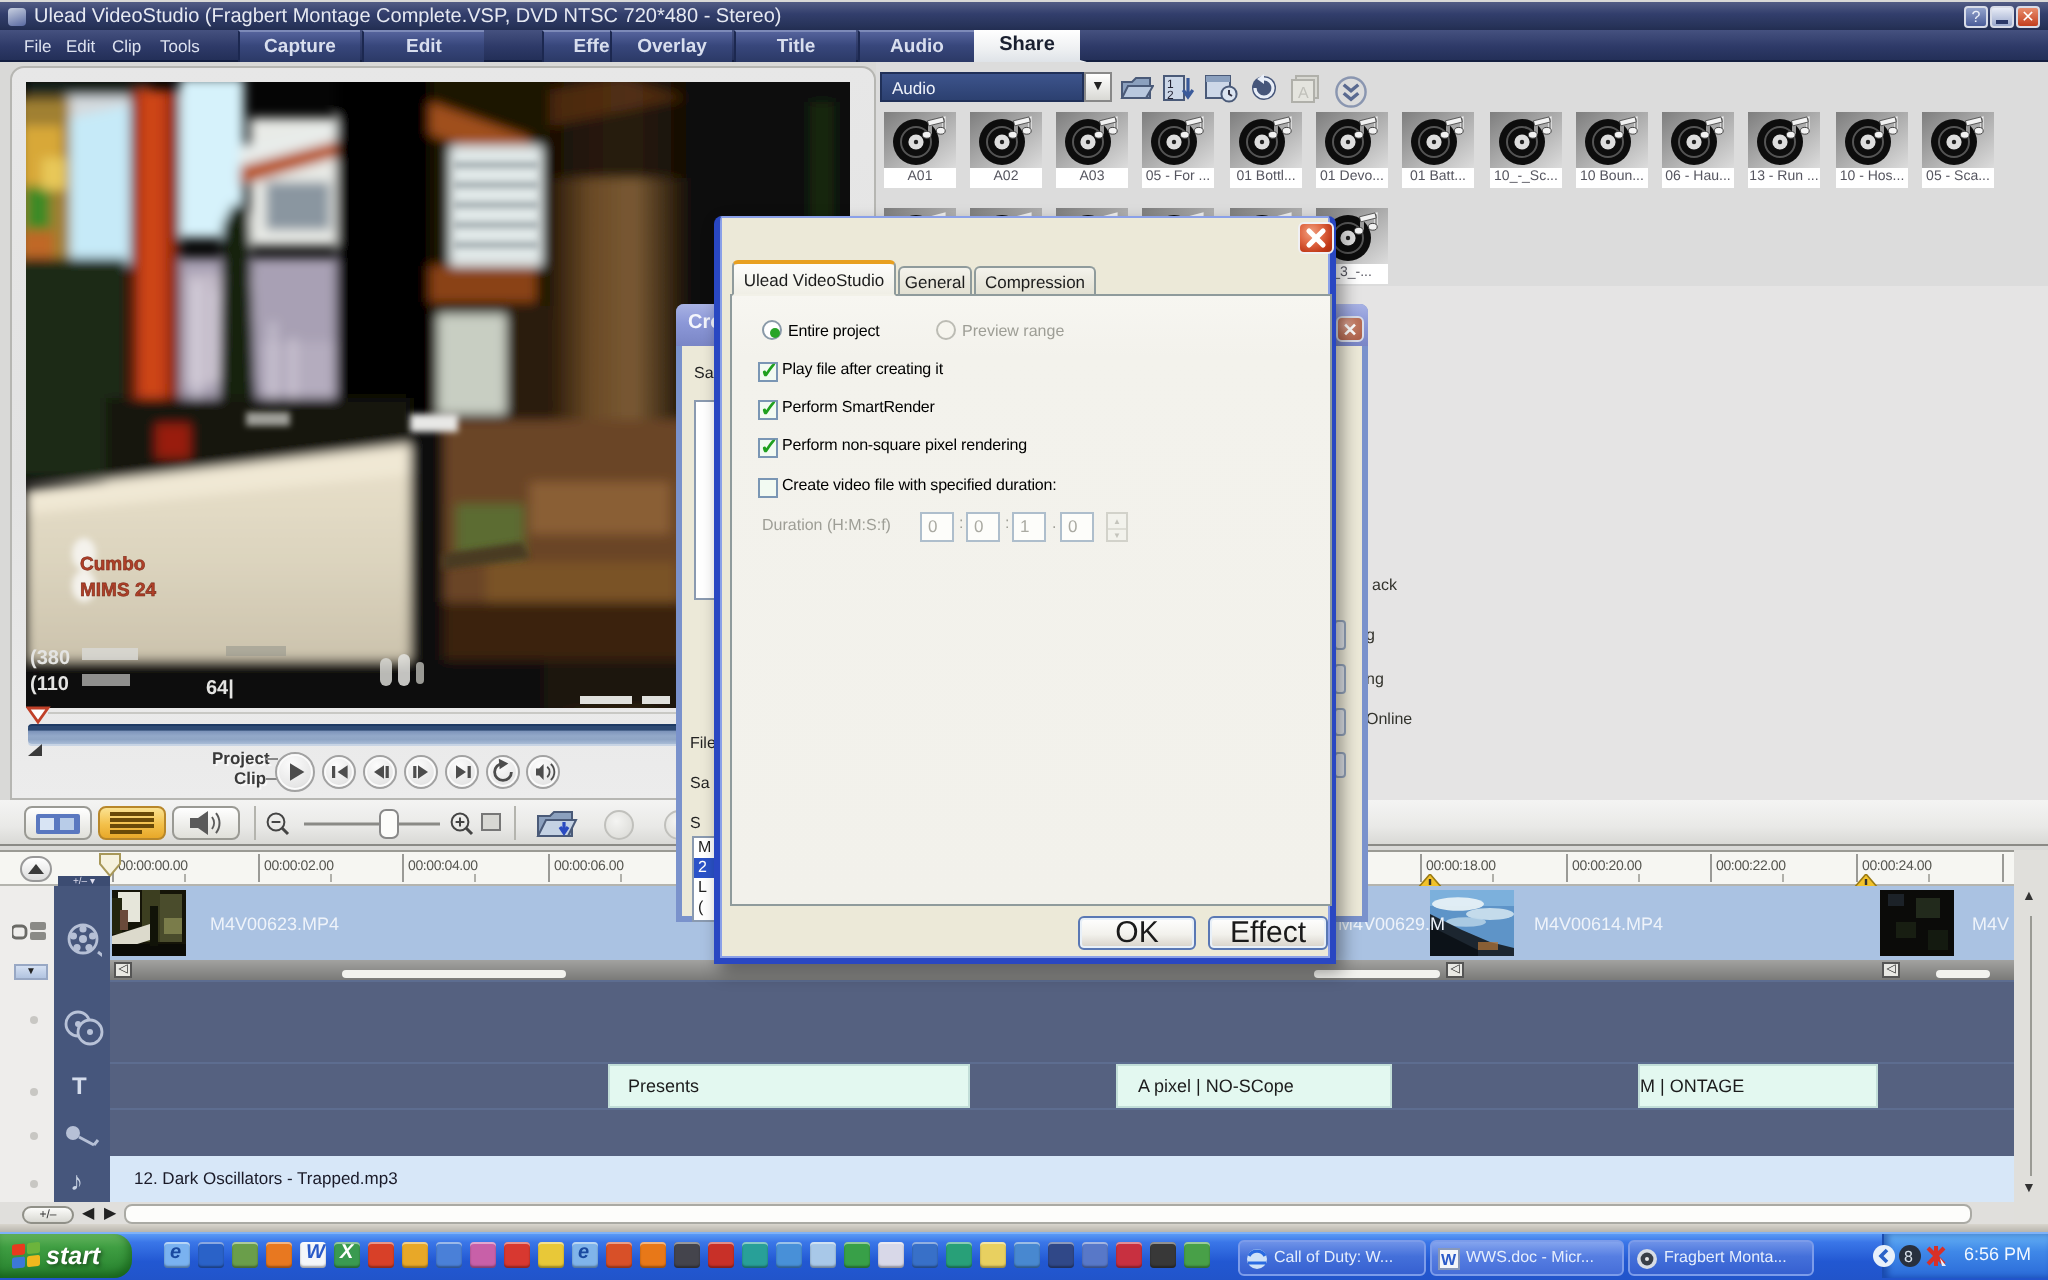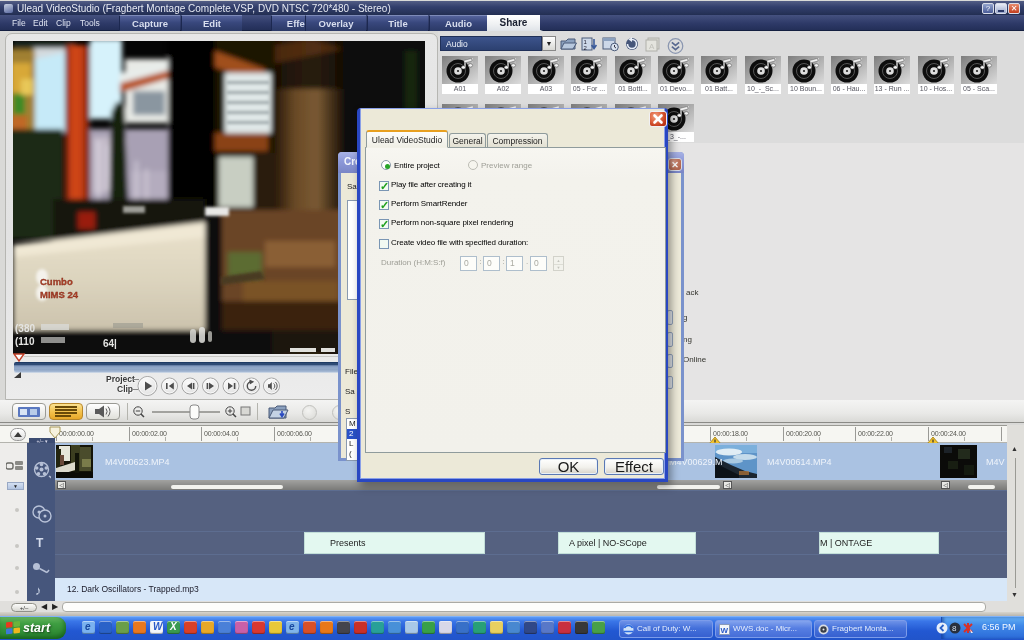--- a/index.html
+++ b/index.html
@@ -825,21 +825,21 @@
       <div class="abs" style="left:116px;top:42px;width:112px;height:4px;background:#f2f2ee;border-radius:2px;"></div>
       <div class="abs" style="left:602px;top:42px;width:63px;height:4px;background:#f2f2ee;border-radius:2px;"></div>
       <div class="abs" style="left:913px;top:42px;width:27px;height:4px;background:#f2f2ee;border-radius:2px;"></div>
   <span class="cliplabel" style="left:50px;">M4V00623.MP4</span>
   <span class="cliplabel" style="left:614px;">M4V00629.M</span>
   <span class="cliplabel" style="left:712px;">M4V00614.MP4</span>
   <span class="cliplabel" style="left:931px;">M4V</span>
   <div class="abs" style="left:0;top:47px;width:952px;height:1px;background:#5d6d90;"></div>
   <div class="abs" style="left:0;top:88px;width:952px;height:1px;background:#5d6d90;"></div>
   <div class="abs" style="left:0;top:111px;width:952px;height:1px;background:#5d6d90;"></div>
-  <span class="titlebox" style="left:249px;width:181px;"><span style="padding-left:25px;">Presents</span></span>
+  <span class="titlebox" style="left:249px;width:181px;"><span style="padding-left:9px;">Presents</span></span>
   <span class="titlebox" style="left:503px;width:138px;"><span style="padding-left:10px;">A pixel | NO-SCope</span></span>
   <span class="titlebox" style="left:764px;width:120px;"><span style="">M | ONTAGE</span></span>
   <div class="abs" id="mtrack"><span style="padding-left:12px;">12. Dark Oscillators - Trapped.mp3</span></div>
 </div>
 <div class="abs" id="bscroll">
       <div class="abs" style="left:11px;top:2px;width:26px;height:9px;border-radius:5px;background:linear-gradient(180deg,#fcfcfa,#d8d8d2);border:1px solid #909088;font-size:6px;line-height:8px;text-align:center;color:#333;">+/‒</div>
       <span class="abs" style="left:41px;top:1px;font-size:8px;color:#222;">◀</span>
       <span class="abs" style="left:52px;top:1px;font-size:8px;color:#222;">▶</span>
       <div class="abs" style="left:62px;top:1px;width:924px;height:10px;background:#fdfdfb;border:1px solid #aaaaa4;border-radius:4px;"></div>
     </div>

